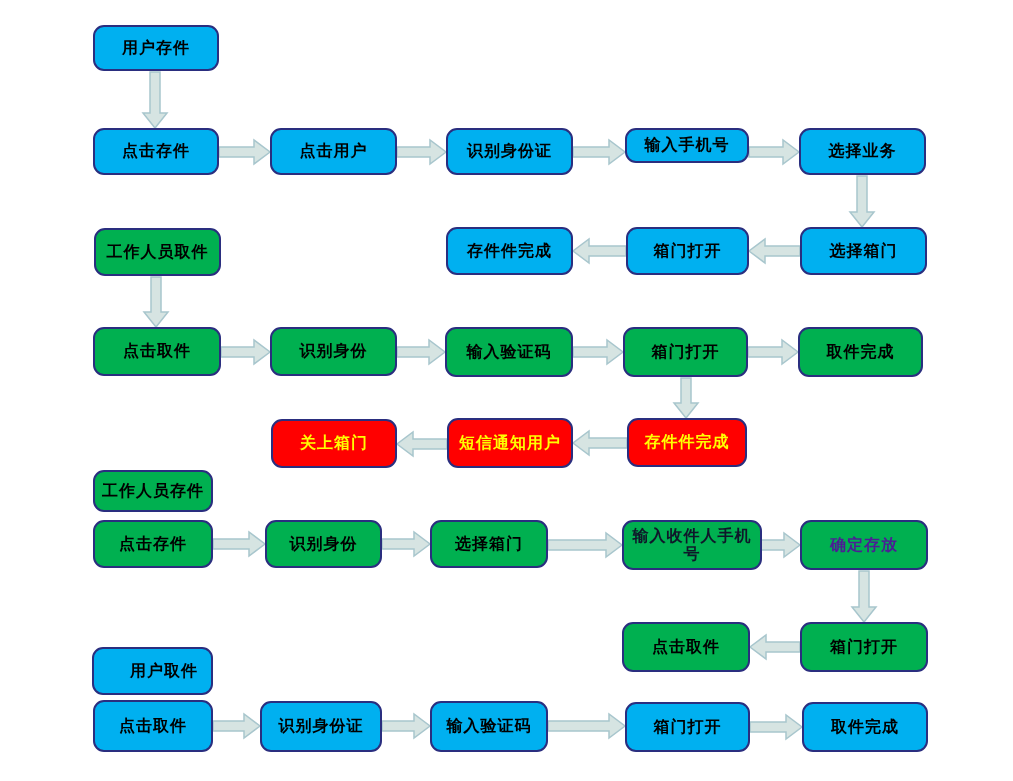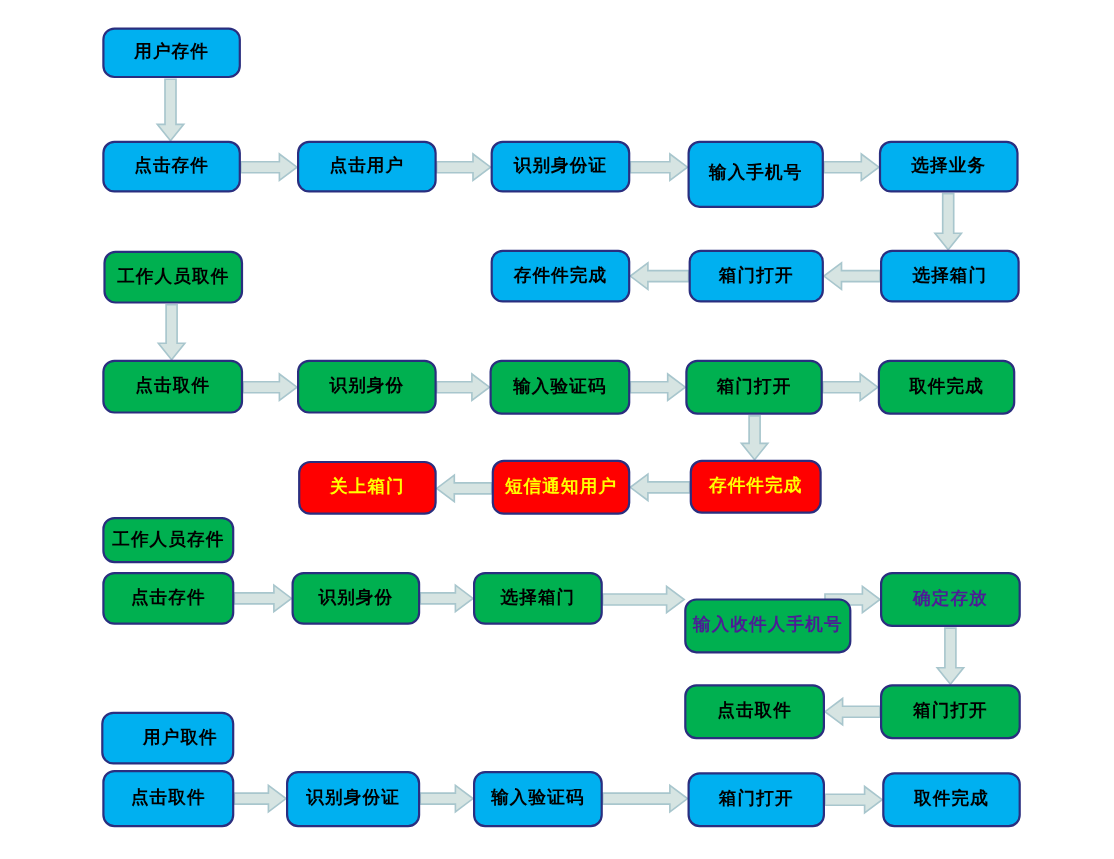--- a/index.html
+++ b/index.html
@@ -66,39 +66,39 @@
       <polygon points="800,642 766,642 766,635 750,647 766,659 766,652 800,652" fill="#d6e4e2" stroke="#a8c6cd" stroke-width="1.5"></polygon>
       <polygon points="213,721 244,721 244,714 260,726 244,738 244,731 213,731" fill="#d6e4e2" stroke="#a8c6cd" stroke-width="1.5"></polygon>
       <polygon points="382,721 414,721 414,714 430,726 414,738 414,731 382,731" fill="#d6e4e2" stroke="#a8c6cd" stroke-width="1.5"></polygon>
       <polygon points="548,721 609,721 609,714 625,726 609,738 609,731 548,731" fill="#d6e4e2" stroke="#a8c6cd" stroke-width="1.5"></polygon>
       <polygon points="750,722 786,722 786,715 802,727 786,739 786,732 750,732" fill="#d6e4e2" stroke="#a8c6cd" stroke-width="1.5"></polygon>
     </svg>
     <div class="node" style="left: 93px; top: 25px; width: 126px; height: 46px; background: rgb(0, 176, 240); border: 2px solid rgb(42, 46, 127); color: rgb(0, 0, 0);">用户存件</div>
     <div class="node" style="left: 93px; top: 128px; width: 126px; height: 47px; background: rgb(0, 176, 240); border: 2px solid rgb(42, 46, 127); color: rgb(0, 0, 0);">点击存件</div>
     <div class="node" style="left: 270px; top: 128px; width: 127px; height: 47px; background: rgb(0, 176, 240); border: 2px solid rgb(42, 46, 127); color: rgb(0, 0, 0);">点击用户</div>
     <div class="node" style="left: 446px; top: 128px; width: 127px; height: 47px; background: rgb(0, 176, 240); border: 2px solid rgb(42, 46, 127); color: rgb(0, 0, 0);">识别身份证</div>
-    <div class="node" style="left: 625px; top: 128px; width: 124px; height: 61px; background: rgb(0, 176, 240); border: 2px solid rgb(42, 46, 127); color: rgb(0, 0, 0);">输入手机号</div>
+    <div class="node" style="left: 625px; top: 128px; width: 124px; height: 35px; background: rgb(0, 176, 240); border: 2px solid rgb(42, 46, 127); color: rgb(0, 0, 0);">输入手机号</div>
     <div class="node" style="left: 799px; top: 128px; width: 127px; height: 47px; background: rgb(0, 176, 240); border: 2px solid rgb(42, 46, 127); color: rgb(0, 0, 0);">选择业务</div>
     <div class="node" style="left: 800px; top: 227px; width: 127px; height: 48px; background: rgb(0, 176, 240); border: 2px solid rgb(42, 46, 127); color: rgb(0, 0, 0);">选择箱门</div>
     <div class="node" style="left: 626px; top: 227px; width: 123px; height: 48px; background: rgb(0, 176, 240); border: 2px solid rgb(42, 46, 127); color: rgb(0, 0, 0);">箱门打开</div>
     <div class="node" style="left: 446px; top: 227px; width: 127px; height: 48px; background: rgb(0, 176, 240); border: 2px solid rgb(42, 46, 127); color: rgb(0, 0, 0);">存件件完成</div>
     <div class="node" style="left: 94px; top: 228px; width: 127px; height: 48px; background: rgb(0, 176, 80); border: 2px solid rgb(42, 46, 127); color: rgb(0, 0, 0);">工作人员取件</div>
     <div class="node" style="left: 93px; top: 327px; width: 128px; height: 49px; background: rgb(0, 176, 80); border: 2px solid rgb(42, 46, 127); color: rgb(0, 0, 0);">点击取件</div>
     <div class="node" style="left: 270px; top: 327px; width: 127px; height: 49px; background: rgb(0, 176, 80); border: 2px solid rgb(42, 46, 127); color: rgb(0, 0, 0);">识别身份</div>
     <div class="node" style="left: 445px; top: 327px; width: 128px; height: 50px; background: rgb(0, 176, 80); border: 2px solid rgb(42, 46, 127); color: rgb(0, 0, 0);">输入验证码</div>
     <div class="node" style="left: 623px; top: 327px; width: 125px; height: 50px; background: rgb(0, 176, 80); border: 2px solid rgb(42, 46, 127); color: rgb(0, 0, 0);">箱门打开</div>
     <div class="node" style="left: 798px; top: 327px; width: 125px; height: 50px; background: rgb(0, 176, 80); border: 2px solid rgb(42, 46, 127); color: rgb(0, 0, 0);">取件完成</div>
     <div class="node" style="left: 627px; top: 418px; width: 120px; height: 49px; background: rgb(255, 0, 0); border: 2px solid rgb(42, 46, 127); color: rgb(255, 255, 0);">存件件完成</div>
     <div class="node" style="left: 447px; top: 418px; width: 126px; height: 50px; background: rgb(255, 0, 0); border: 2px solid rgb(42, 46, 127); color: rgb(255, 255, 0);">短信通知用户</div>
     <div class="node" style="left: 271px; top: 419px; width: 126px; height: 49px; background: rgb(255, 0, 0); border: 2px solid rgb(42, 46, 127); color: rgb(255, 255, 0);">关上箱门</div>
     <div class="node" style="left: 93px; top: 470px; width: 120px; height: 42px; background: rgb(0, 176, 80); border: 2px solid rgb(42, 46, 127); color: rgb(0, 0, 0);">工作人员存件</div>
     <div class="node" style="left: 93px; top: 520px; width: 120px; height: 48px; background: rgb(0, 176, 80); border: 2px solid rgb(42, 46, 127); color: rgb(0, 0, 0);">点击存件</div>
     <div class="node" style="left: 265px; top: 520px; width: 117px; height: 48px; background: rgb(0, 176, 80); border: 2px solid rgb(42, 46, 127); color: rgb(0, 0, 0);">识别身份</div>
     <div class="node" style="left: 430px; top: 520px; width: 118px; height: 48px; background: rgb(0, 176, 80); border: 2px solid rgb(42, 46, 127); color: rgb(0, 0, 0);">选择箱门</div>
-    <div class="node" style="left: 622px; top: 544px; width: 152px; height: 50px; background: rgb(0, 176, 80); border: 2px solid rgb(42, 46, 127); color: #4c1d95;">输入收件人手机号</div>
+    <div class="node" style="left: 622px; top: 520px; width: 140px; height: 50px; background: rgb(0, 176, 80); border: 2px solid rgb(42, 46, 127); color: #0f172a;">输入收件人手机号</div>
     <div class="node" style="left: 800px; top: 520px; width: 128px; height: 50px; background: rgb(0, 176, 80); border: 2px solid rgb(42, 46, 127); color: #4c1d95;">确定存放</div>
     <div class="node" style="left: 800px; top: 622px; width: 128px; height: 50px; background: rgb(0, 176, 80); border: 2px solid rgb(42, 46, 127); color: rgb(0, 0, 0);">箱门打开</div>
     <div class="node" style="left: 622px; top: 622px; width: 128px; height: 50px; background: rgb(0, 176, 80); border: 2px solid rgb(42, 46, 127); color: rgb(0, 0, 0);">点击取件</div>
     <div class="node" style="left: 92px; top: 647px; width: 121px; height: 48px; background: rgb(0, 176, 240); border: 2px solid rgb(42, 46, 127); color: rgb(0, 0, 0); padding-left: 29px;">用户取件</div>
     <div class="node" style="left: 93px; top: 700px; width: 120px; height: 52px; background: rgb(0, 176, 240); border: 2px solid rgb(42, 46, 127); color: rgb(0, 0, 0);">点击取件</div>
     <div class="node" style="left: 260px; top: 701px; width: 122px; height: 51px; background: rgb(0, 176, 240); border: 2px solid rgb(42, 46, 127); color: rgb(0, 0, 0);">识别身份证</div>
     <div class="node" style="left: 430px; top: 701px; width: 118px; height: 51px; background: rgb(0, 176, 240); border: 2px solid rgb(42, 46, 127); color: rgb(0, 0, 0);">输入验证码</div>
     <div class="node" style="left: 625px; top: 702px; width: 125px; height: 50px; background: rgb(0, 176, 240); border: 2px solid rgb(42, 46, 127); color: rgb(0, 0, 0);">箱门打开</div>
     <div class="node" style="left: 802px; top: 702px; width: 126px; height: 50px; background: rgb(0, 176, 240); border: 2px solid rgb(42, 46, 127); color: rgb(0, 0, 0);">取件完成</div>
   </div>

